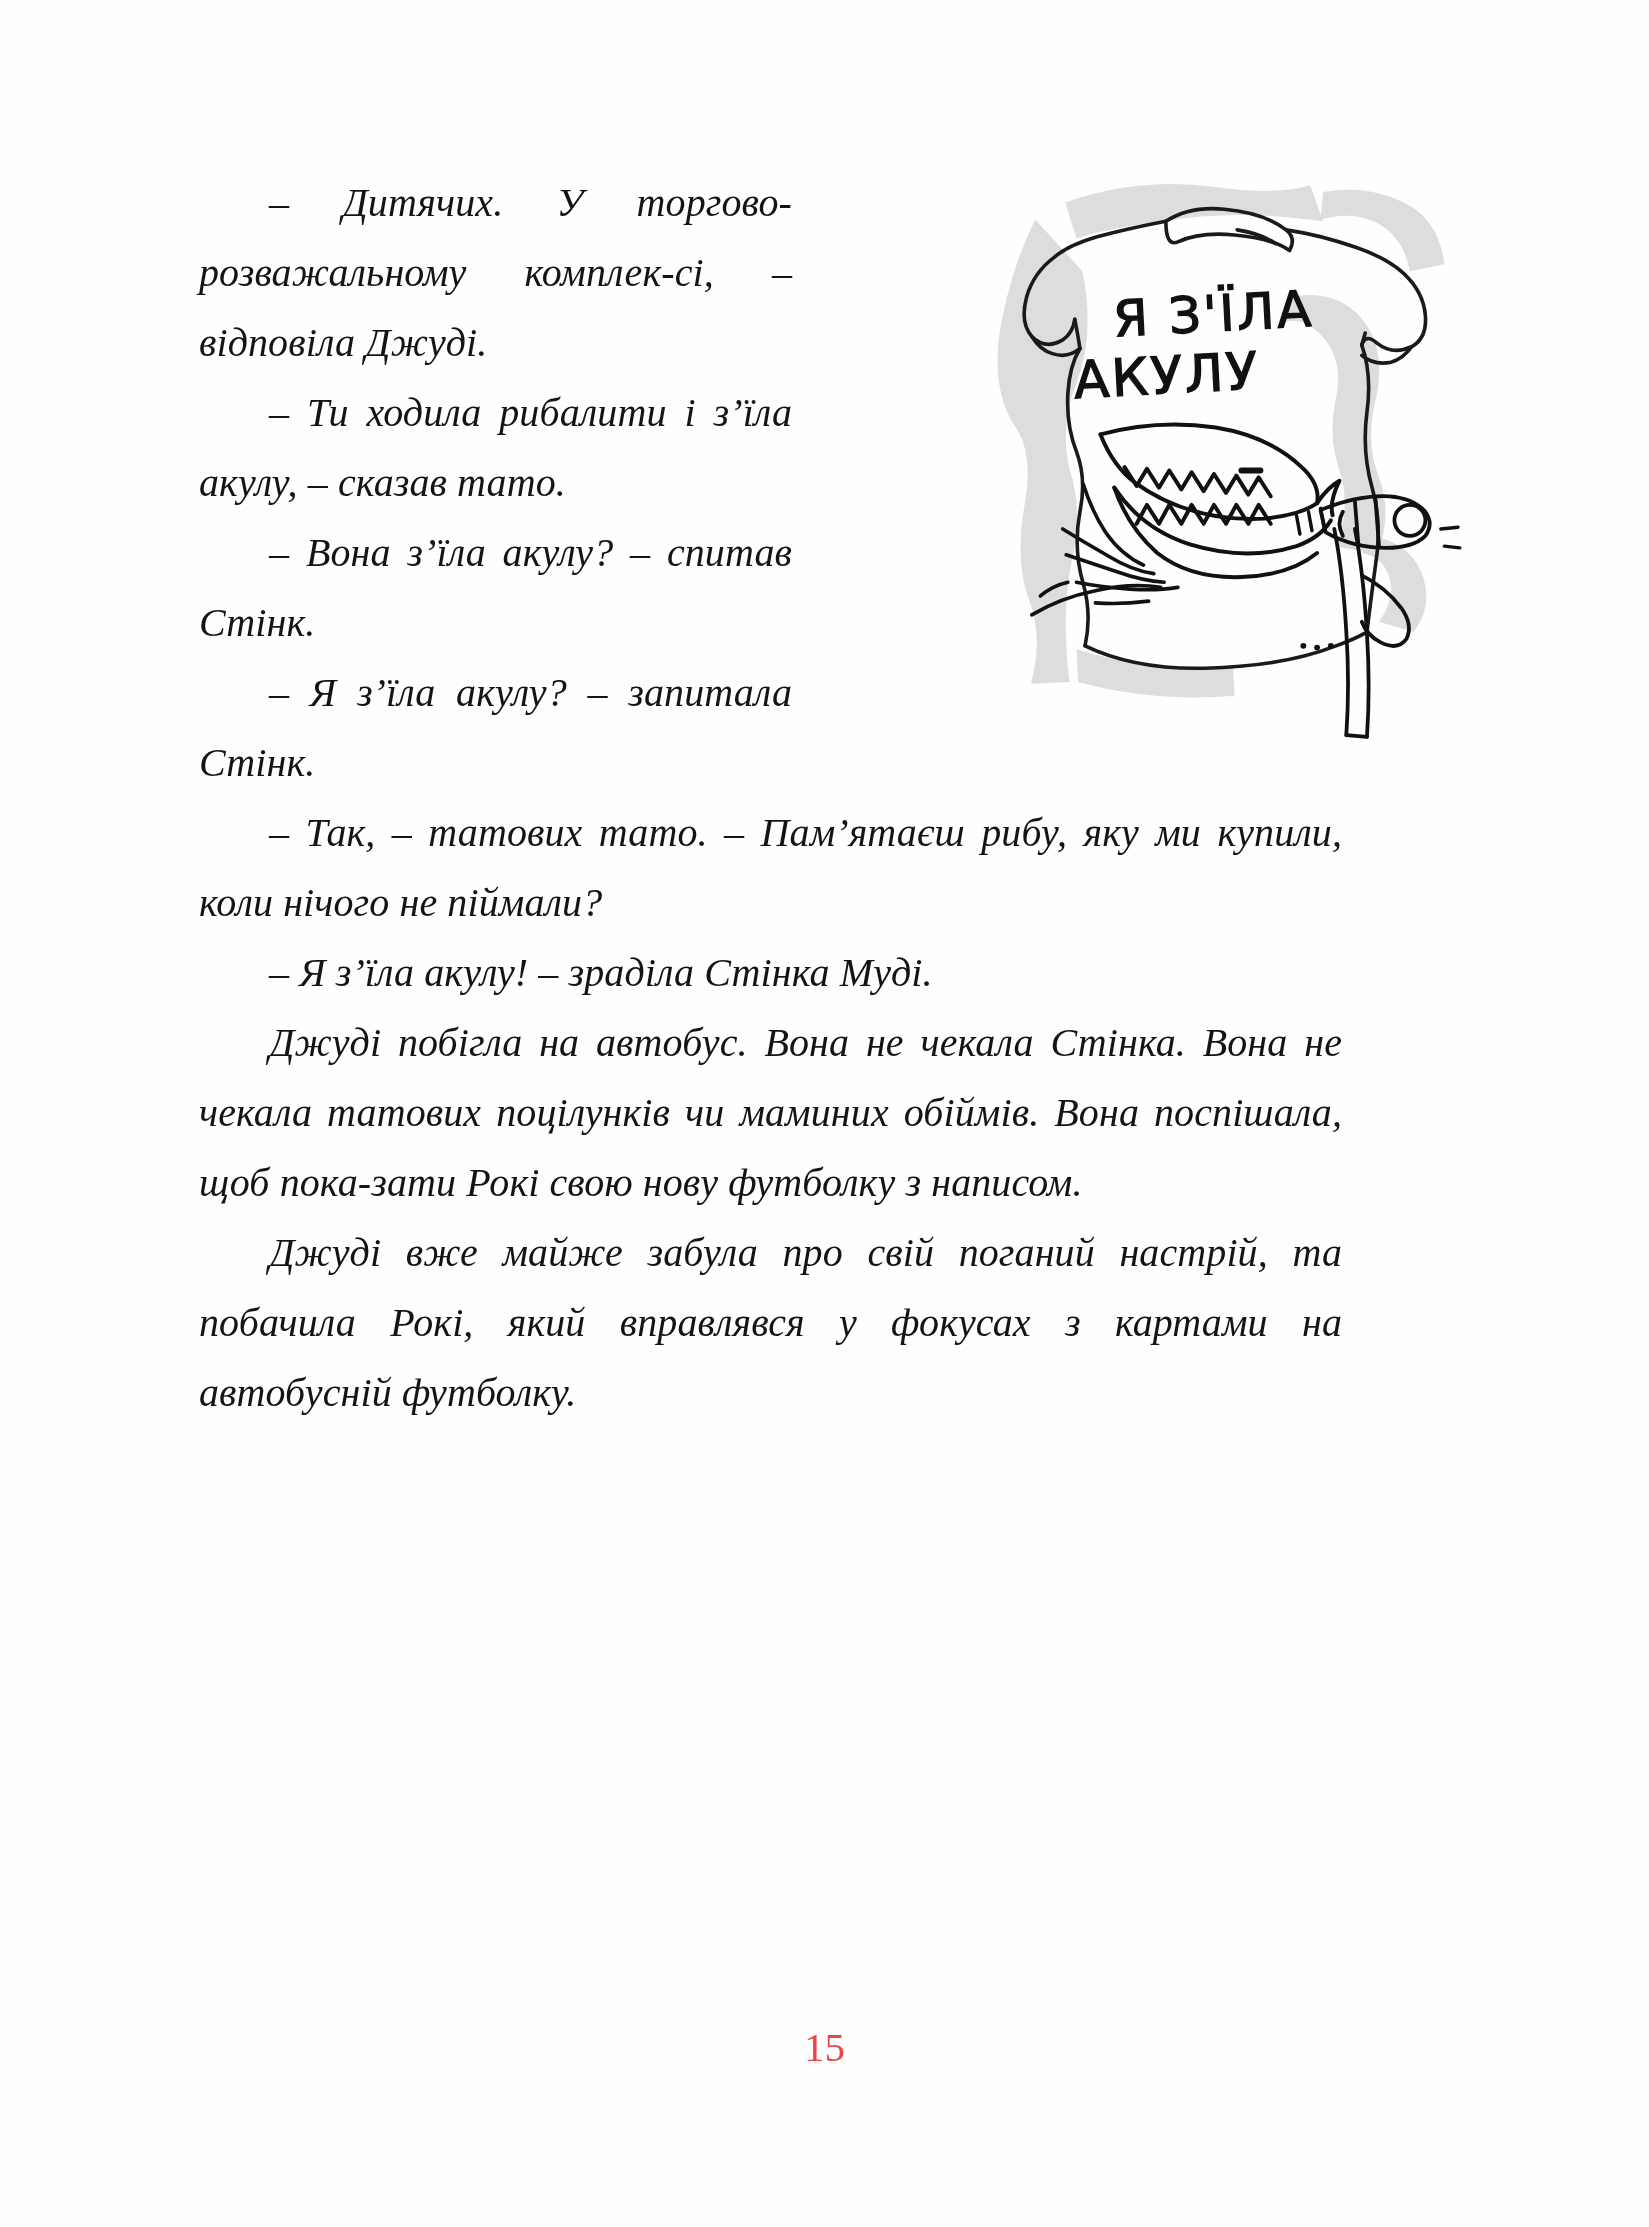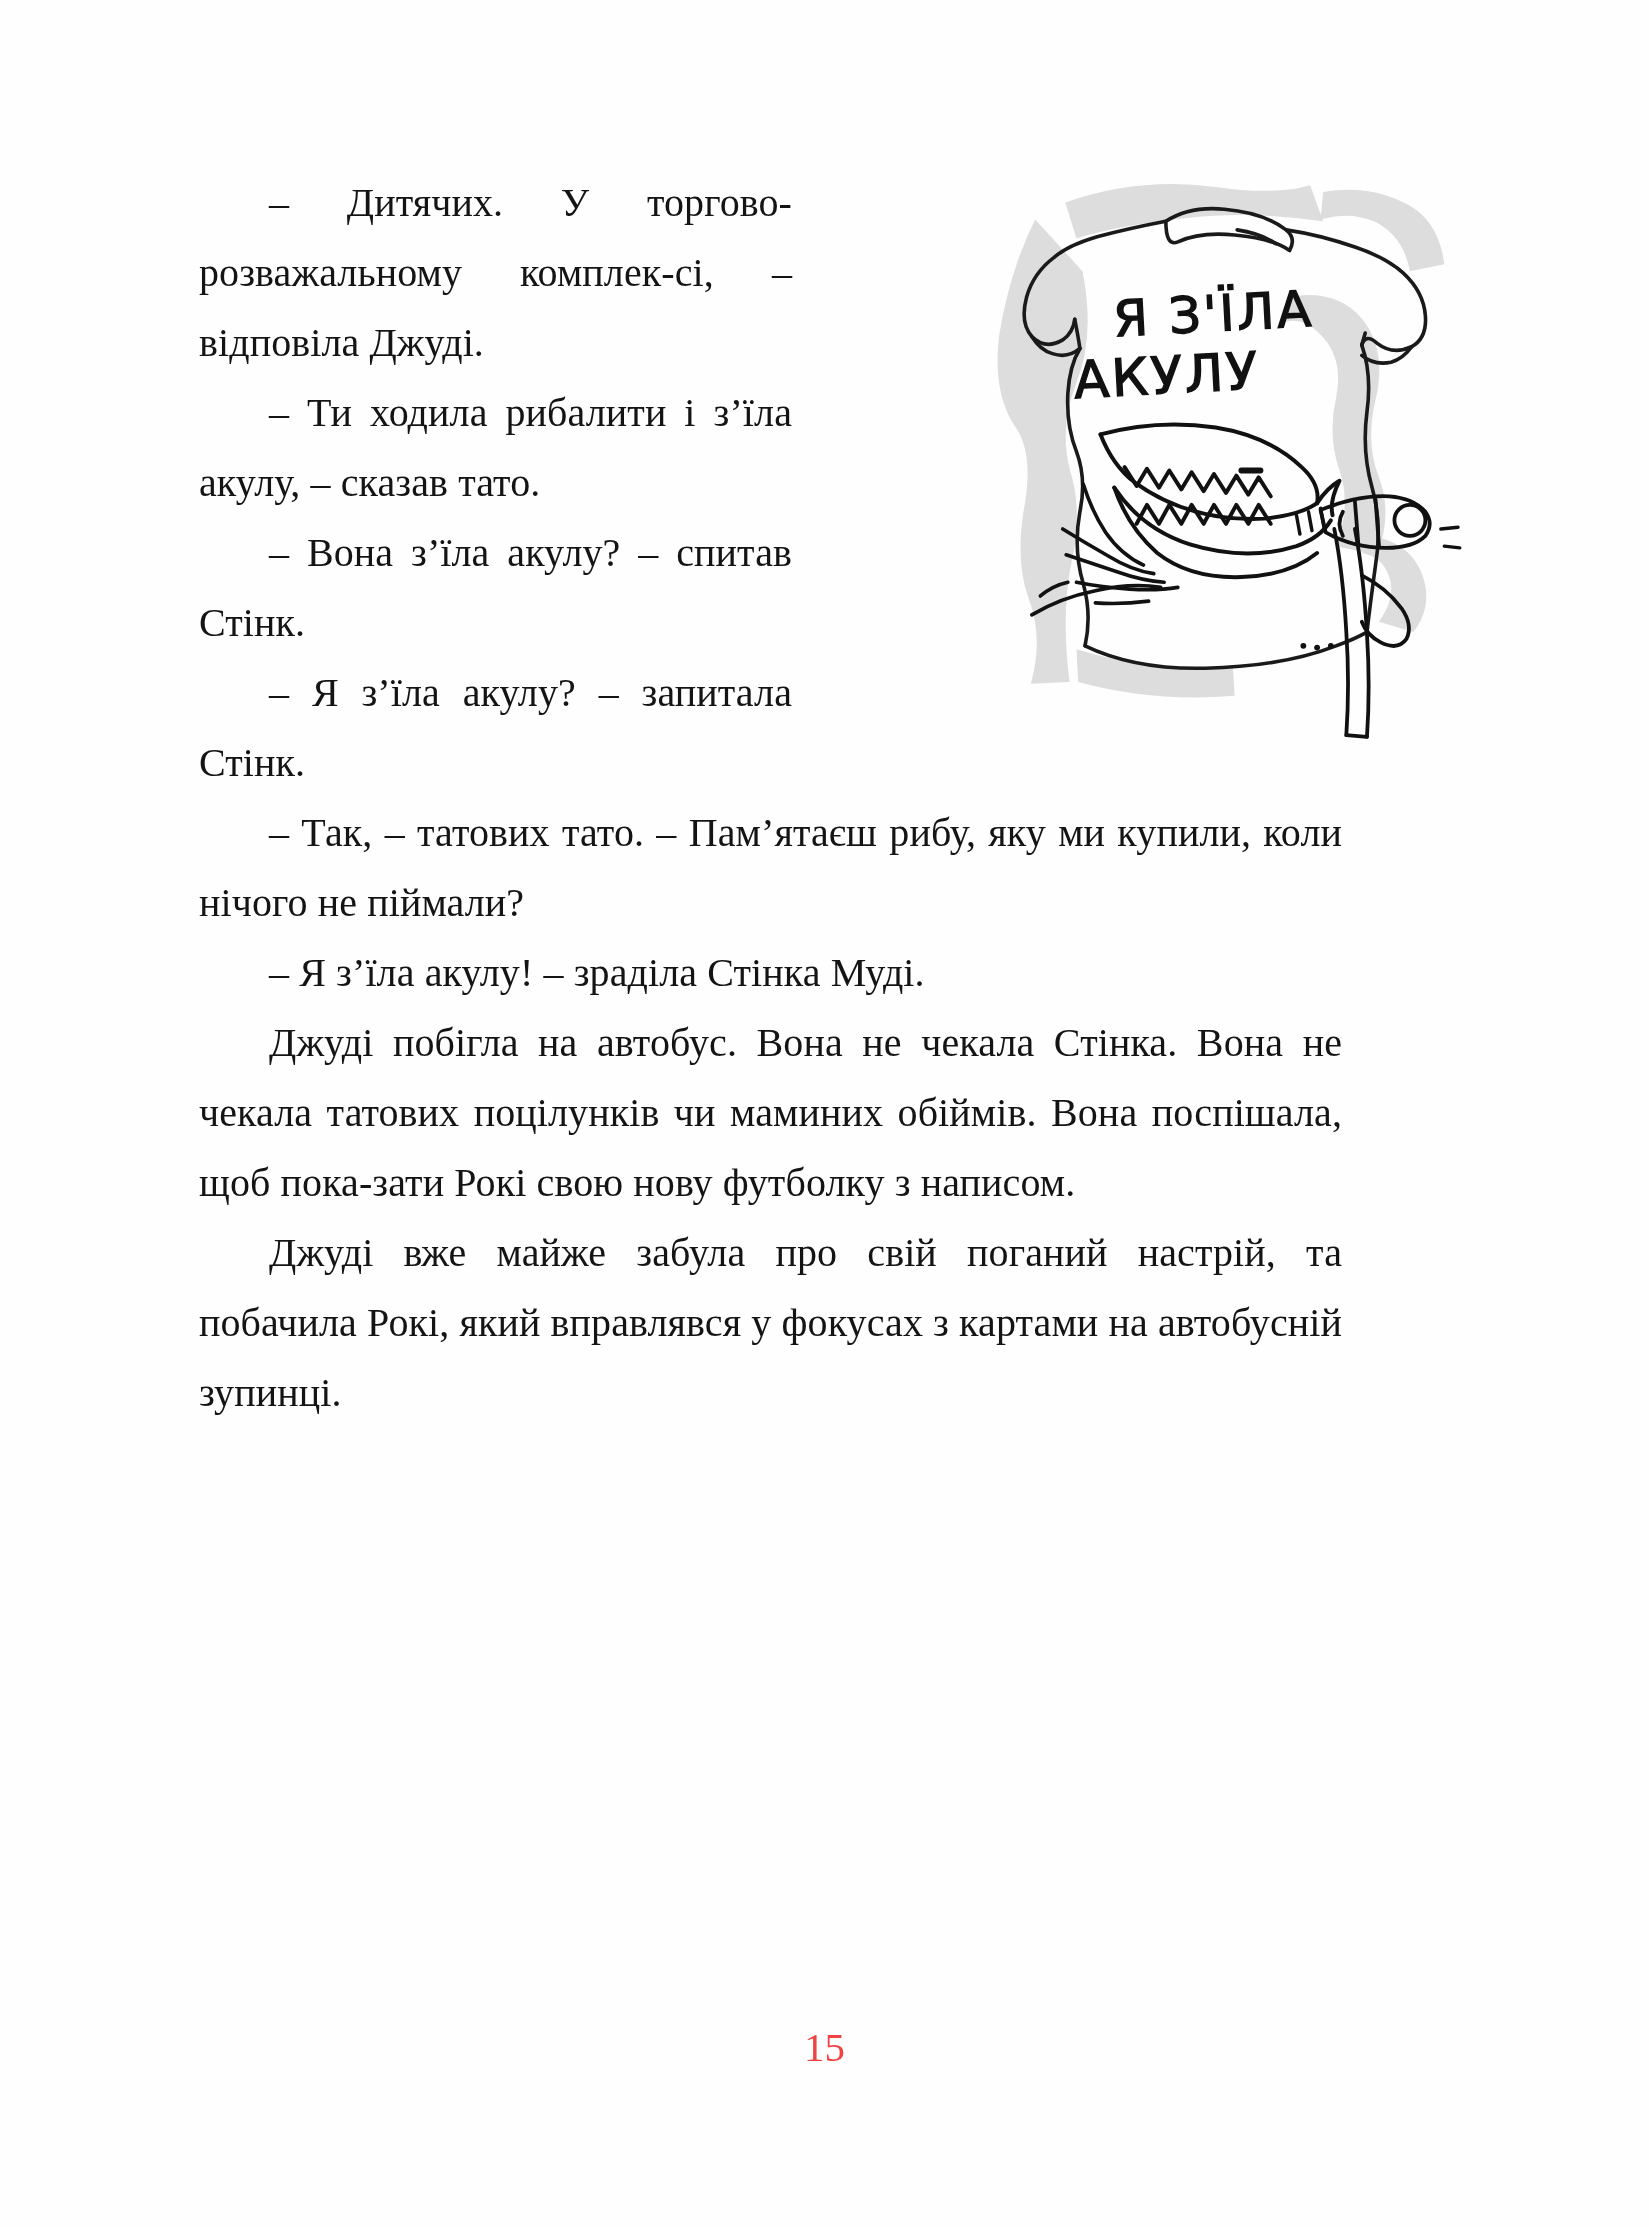--- a/index.html
+++ b/index.html
@@ -48,21 +48,21 @@
     letter-spacing: 0.1px;
     margin: 0;
     color: #141414;
   }
   .para.indent { text-indent: 70px; }
 
   
   .narrow { width: 593px; }
   .full   { width: 1143px; }
 
-  .para.last-line-left { text-align-last: left; }
+  .para.last-line-left { text-align-last: left; font-style: italic; }
 
   .shirt-quote { letter-spacing: 0.4px; }
 
   
   .page-number {
     position: absolute;
     left: 0;
     right: 0;
     top: 2023px;
     text-align: center;
@@ -201,19 +201,19 @@
       <p class="para narrow indent last-line-left">– Дитячих. У торгово-розважальному комплек-сі, – відповіла Джуді.</p>
       <p class="para narrow indent last-line-left">– Ти ходила рибалити і з’їла акулу, – сказав тато.</p>
       <p class="para narrow indent last-line-left">– Вона з’їла акулу? – спитав Стінк.</p>
       <p class="para narrow indent last-line-left">– Я з’їла акулу? – запитала Стінк.</p>
     </div>
 
     <div class="wrap-block">
       <p class="para full indent last-line-left">– Так, – татових тато. – Пам’ятаєш рибу, яку ми купили, коли нічого не піймали?</p>
       <p class="para full indent last-line-left">– Я з’їла акулу! – зраділа Стінка Муді.</p>
       <p class="para full indent last-line-left">Джуді побігла на автобус. Вона не чекала Стінка. Вона не чекала татових поцілунків чи маминих обіймів. Вона поспішала, щоб пока-зати Рокі свою нову футболку з написом.</p>
-      <p class="para full indent last-line-left">Джуді вже майже забула про свій поганий настрій, та побачила Рокі, який вправлявся у фокусах з картами на автобусній зупинці.</p>
+      <p class="para full indent last-line-left">Джуді вже майже забула про свій поганий настрій, та побачила Рокі, який вправлявся у фокусах з картами на автобусній футболку.</p>
     </div>
   </div>
 
   <div class="page-number">15</div>
 </div>
 
 
 </body></html>

